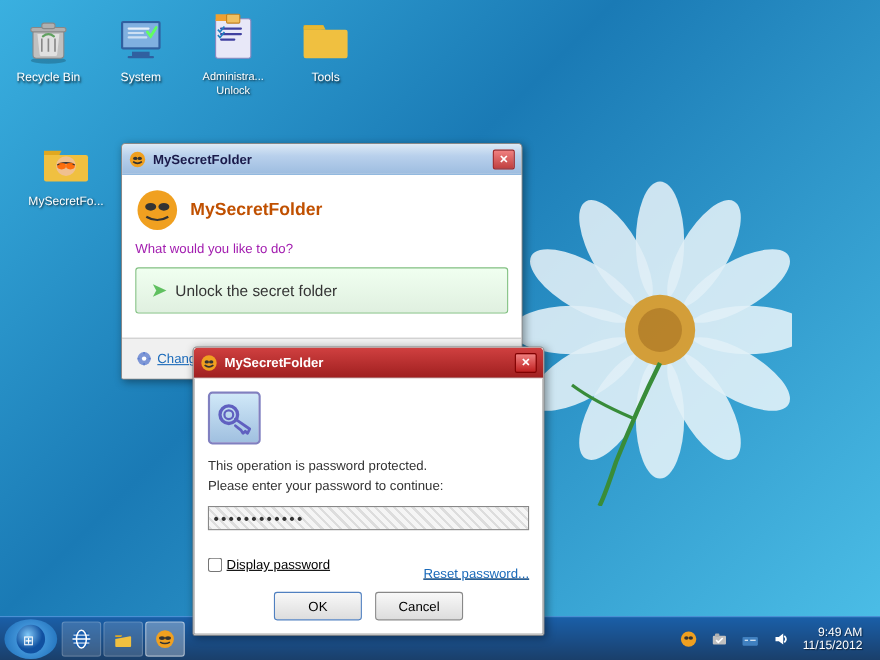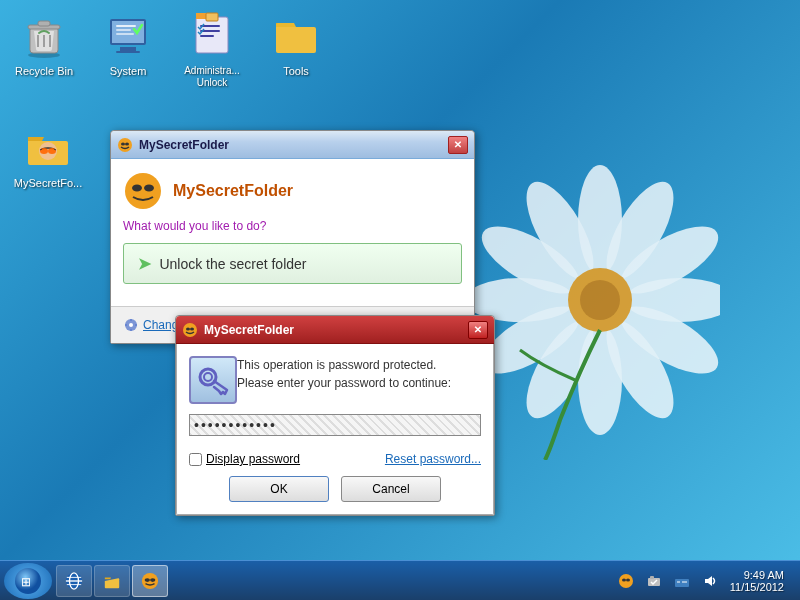--- a/index.html
+++ b/index.html
@@ -250,22 +250,23 @@
     .dialog-2-body {
       padding: 12px;
       background: white;
       border: 1px solid #aaa;
       border-top: none;
       border-radius: 0 0 2px 2px;
     }
 
     .dialog-2-content {
       display: flex;
-      gap: 0;
+      gap: 10px;
       margin-bottom: 10px;
+      flex-direction: column;
     }
 
     .key-icon-box {
       width: 48px;
       height: 48px;
       background: linear-gradient(to bottom, #d0e8f8 0%, #a0c0e0 100%);
       border: 2px solid #8080c0;
       border-radius: 4px;
       display: flex;
       align-items: center;
@@ -311,30 +312,31 @@
       gap: 4px;
       font-size: 12px;
       cursor: pointer;
     }
 
     .reset-link {
       color: #1a6aba;
       font-size: 12px;
       cursor: pointer;
       text-decoration: underline;
+      margin-top: 16px;
     }
 
     .button-row {
       display: flex;
       justify-content: center;
       gap: 12px;
     }
 
     .win-btn {
-      width: 100px;
+      width: 80px;
       height: 26px;
       background: linear-gradient(to bottom, #f8f8f8 0%, #ddd 100%);
       border: 1px solid #888;
       border-radius: 3px;
       cursor: pointer;
       font-size: 12px;
       display: flex;
       align-items: center;
       justify-content: center;
     }
@@ -460,21 +462,21 @@
 
           <path d="M 4 16 L 4 40 Q 4 42 6 42 L 42 42 Q 44 42 44 40 L 44 18 Q 44 16 42 16 Z" fill="#f0c040"></path>
           <path d="M 4 16 L 20 16 L 22 12 L 4 12 Q 4 12 4 14 Z" fill="#e0a820"></path>
           <path d="M 4 14 Q 4 12 6 12 L 22 12 L 24 16 L 4 16 Z" fill="#e8b830"></path>
         </svg>
       </div>
       <span class="d-icon-lbl">Tools</span>
     </div>
   </div>
 
-  <div style="position:absolute; top:120px; left:12px;">
+  <div style="position:absolute; top:120px; left:24px;">
     <div class="d-icon">
       <div class="d-icon-img">
         <svg width="48" height="48" viewBox="0 0 48 48">
 
           <path d="M 4 18 L 4 40 Q 4 42 6 42 L 42 42 Q 44 42 44 40 L 44 20 Q 44 18 42 18 Z" fill="#f0c040"></path>
           <path d="M 4 18 L 18 18 L 20 14 L 4 14 Q 4 14 4 16 Z" fill="#e0a820"></path>
 
           <circle cx="24" cy="28" r="9" fill="#f0c090"></circle>
           <path d="M 18 26 Q 24 24 30 26" stroke="#333" stroke-width="1.5" fill="none"></path>
           <ellipse cx="20" cy="28" rx="4" ry="3" fill="#ff6600" opacity="0.9"></ellipse>

